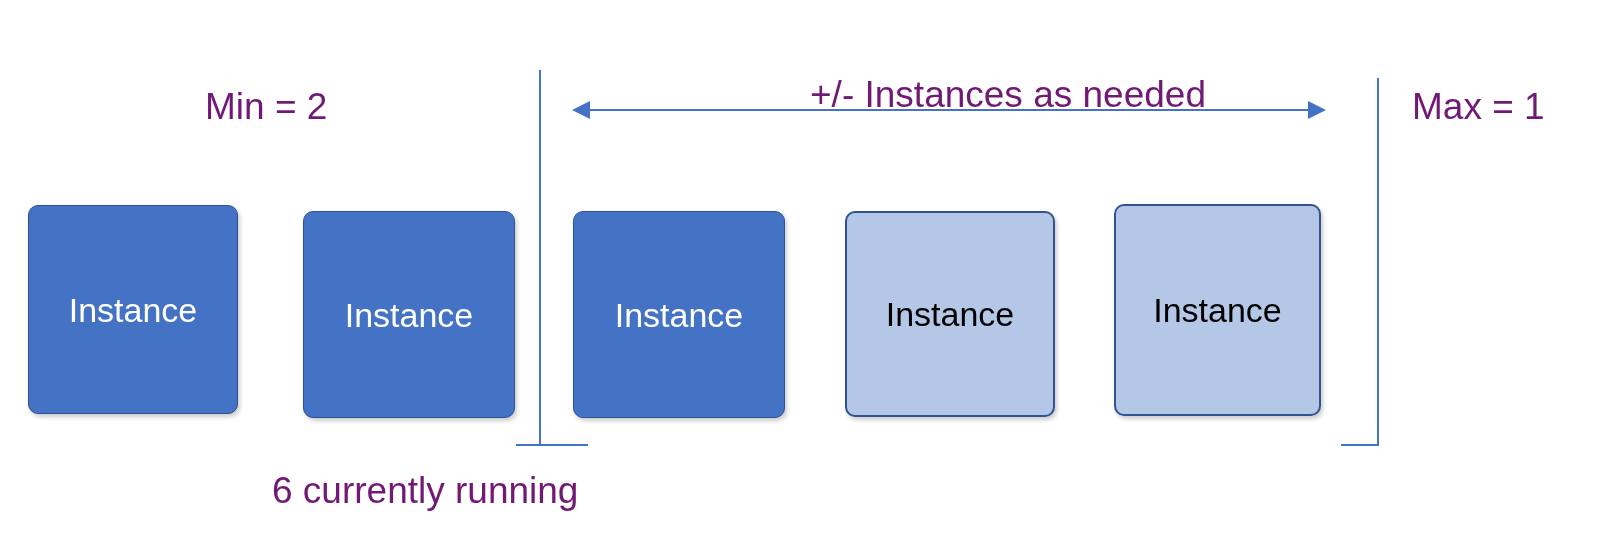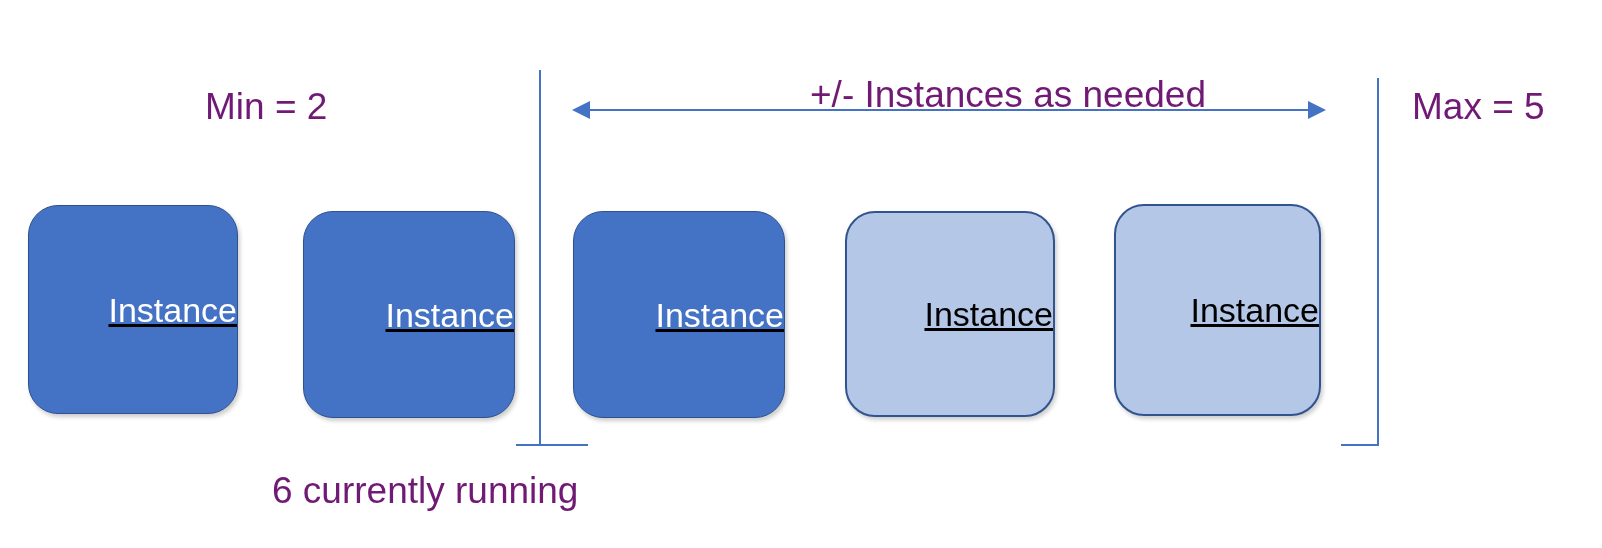--- a/index.html
+++ b/index.html
@@ -29,26 +29,25 @@
     font-weight: 400;
   }
   #min-label   { left: 205px;  top: 88px; }
   #span-label  { left: 766px;  top: 76px; margin-left: 44px; }
   #max-label   { left: 1412px; top: 88px; }
   #running-label { left: 272px; top: 472px; }
 
   
   .instance-box {
     position: absolute;
-    border-radius: 30px;
+    border-radius: 10px;
     box-sizing: border-box;
     display: flex;
     align-items: center;
-    justify-content: flex-end;
-    text-decoration: underline;
+    justify-content: center;
   }
   .instance-box .box-label {
     font-size: 34px;
     line-height: 1;
     white-space: nowrap;
     pointer-events: none;
   }
   .instance-box.running {
     background: #4472C4;
     border: 1px solid #2E528F;
@@ -90,21 +89,21 @@
 </style>
 </head>
 <body>
 
 <div id="canvas">
 
   <div class="label" id="min-label">Min = 2</div>
 
   <div class="label" id="span-label">+/- Instances as needed</div>
 
-  <div class="label" id="max-label">Max = 5</div>
+  <div class="label" id="max-label">Max = 1</div>
 
   <div class="label" id="running-label">6 currently running</div>
 
   <div class="vline" id="left-divider-vline"></div>
   <div class="hline" id="left-divider-tick"></div>
 
   <div class="vline" id="right-bracket-vline"></div>
   <div class="hline" id="right-bracket-tick"></div>
 
   <svg id="range-arrow" viewBox="0 0 766 36">

